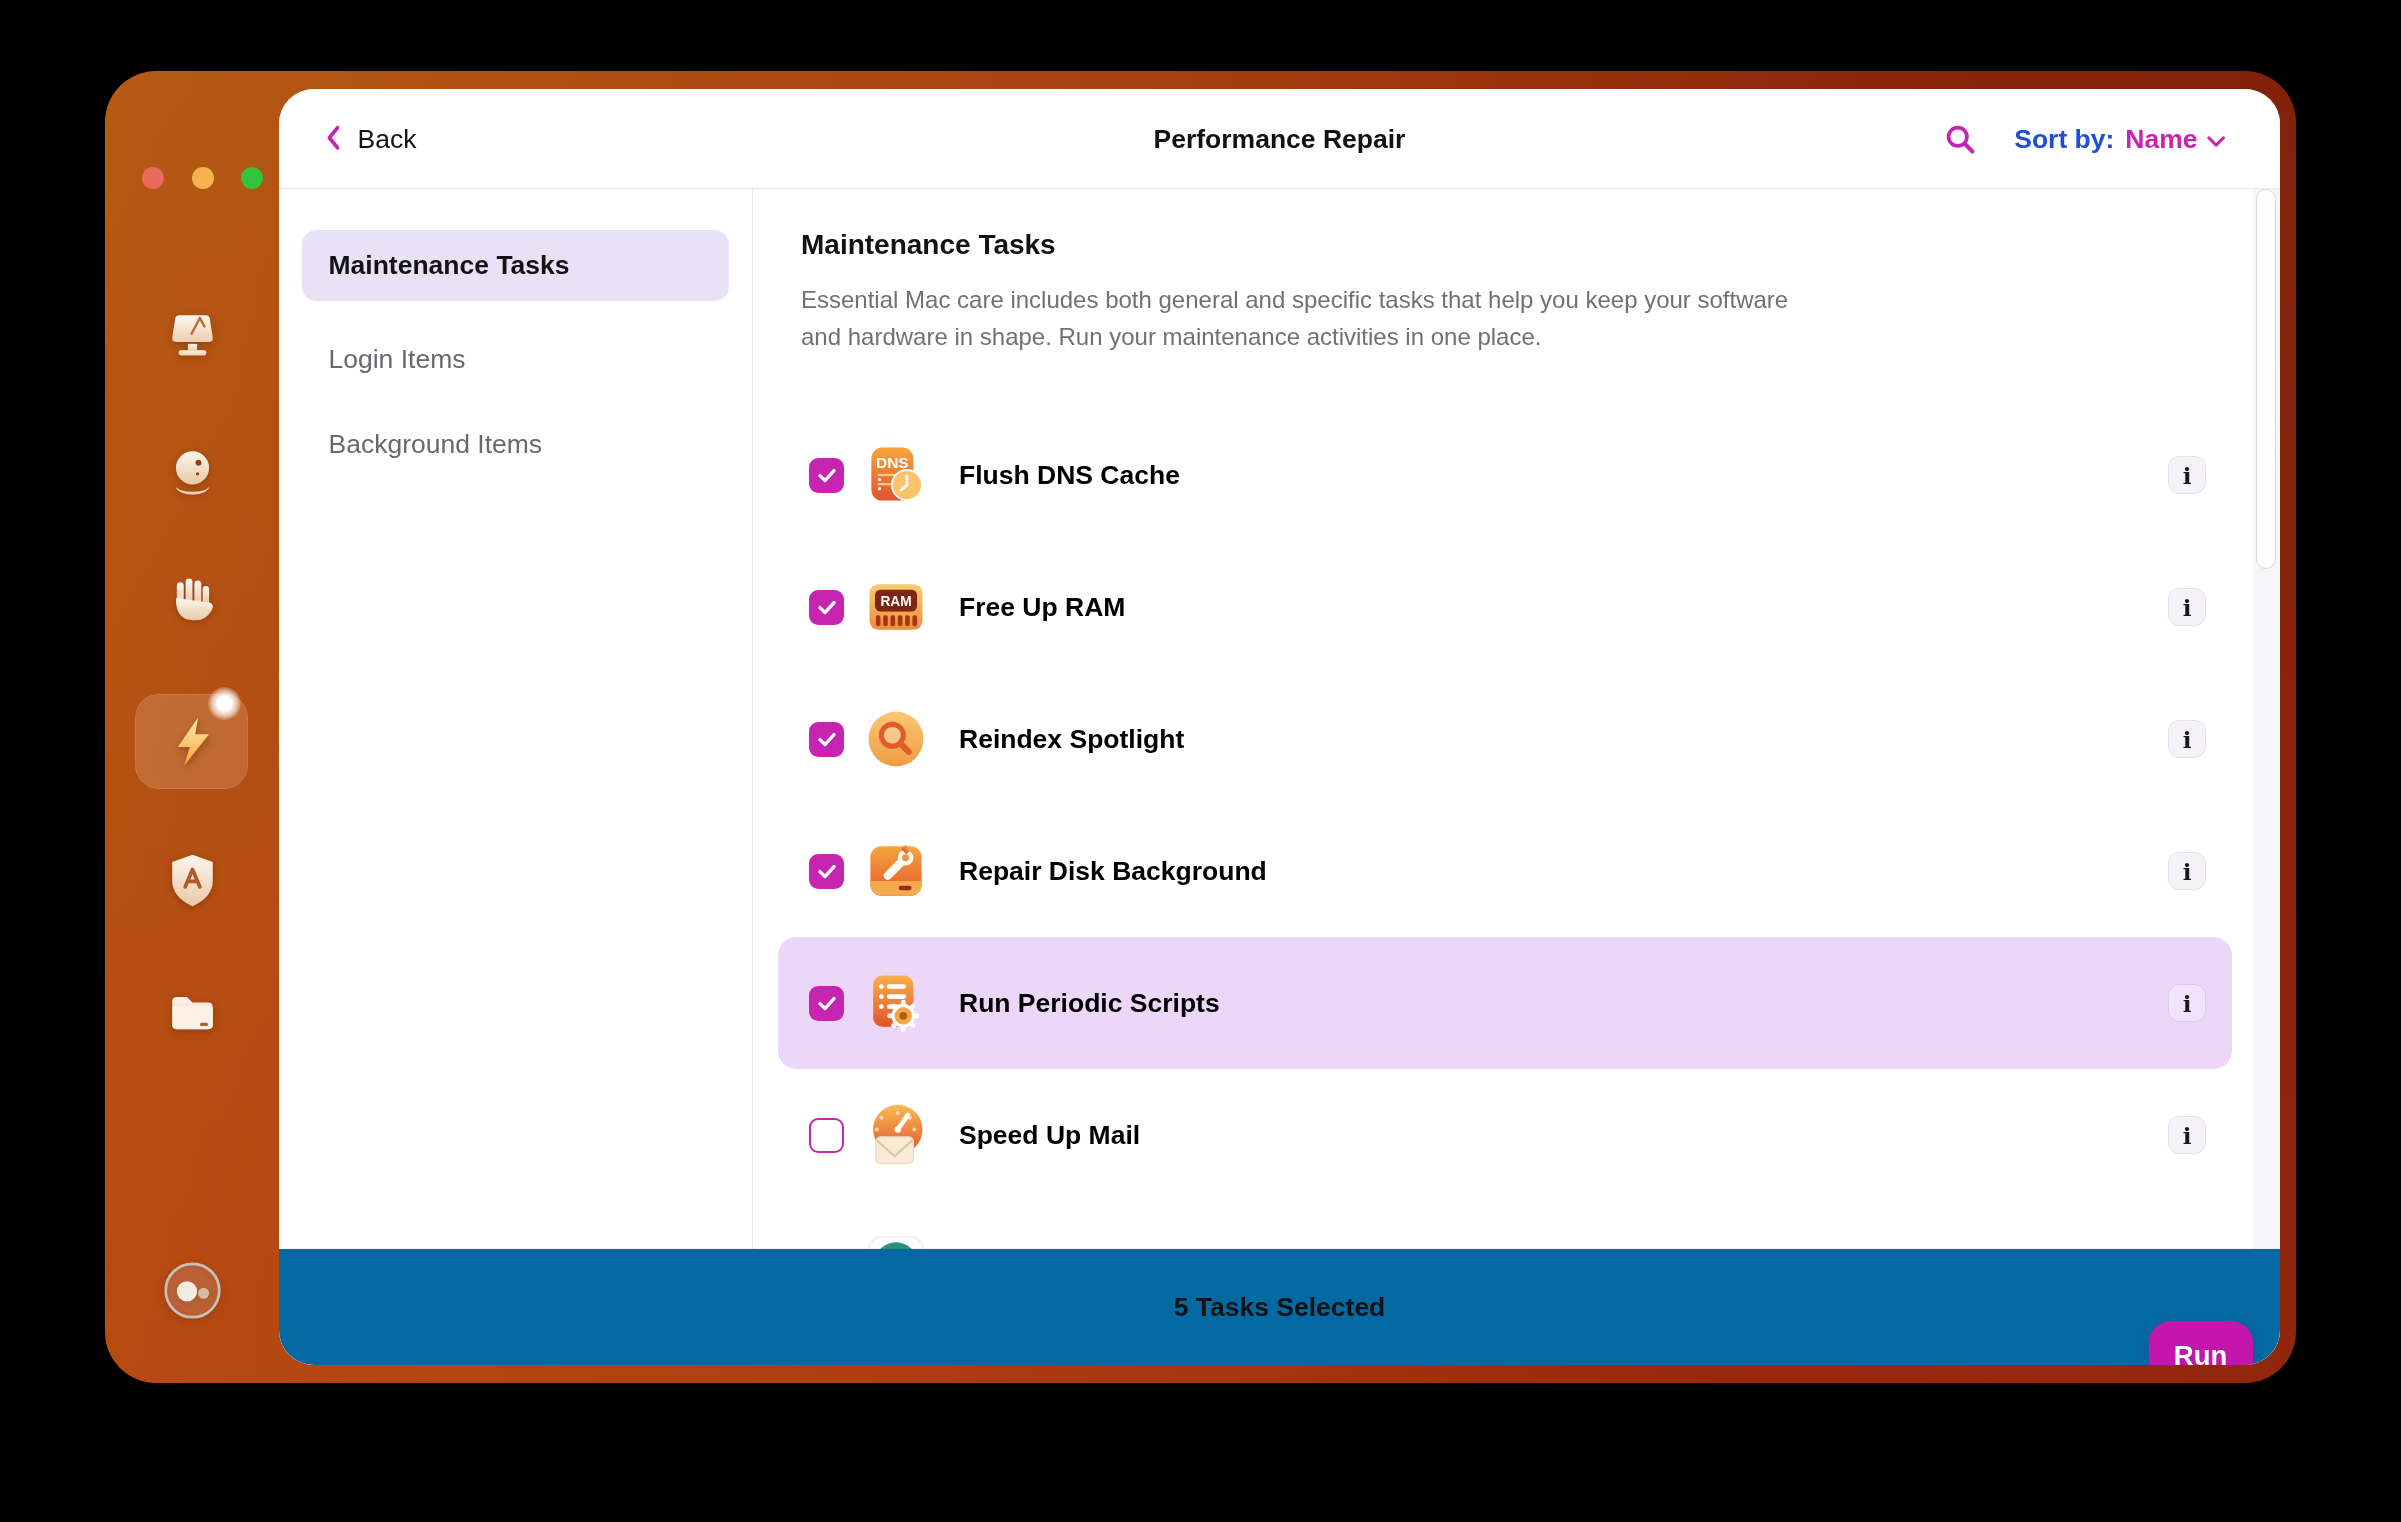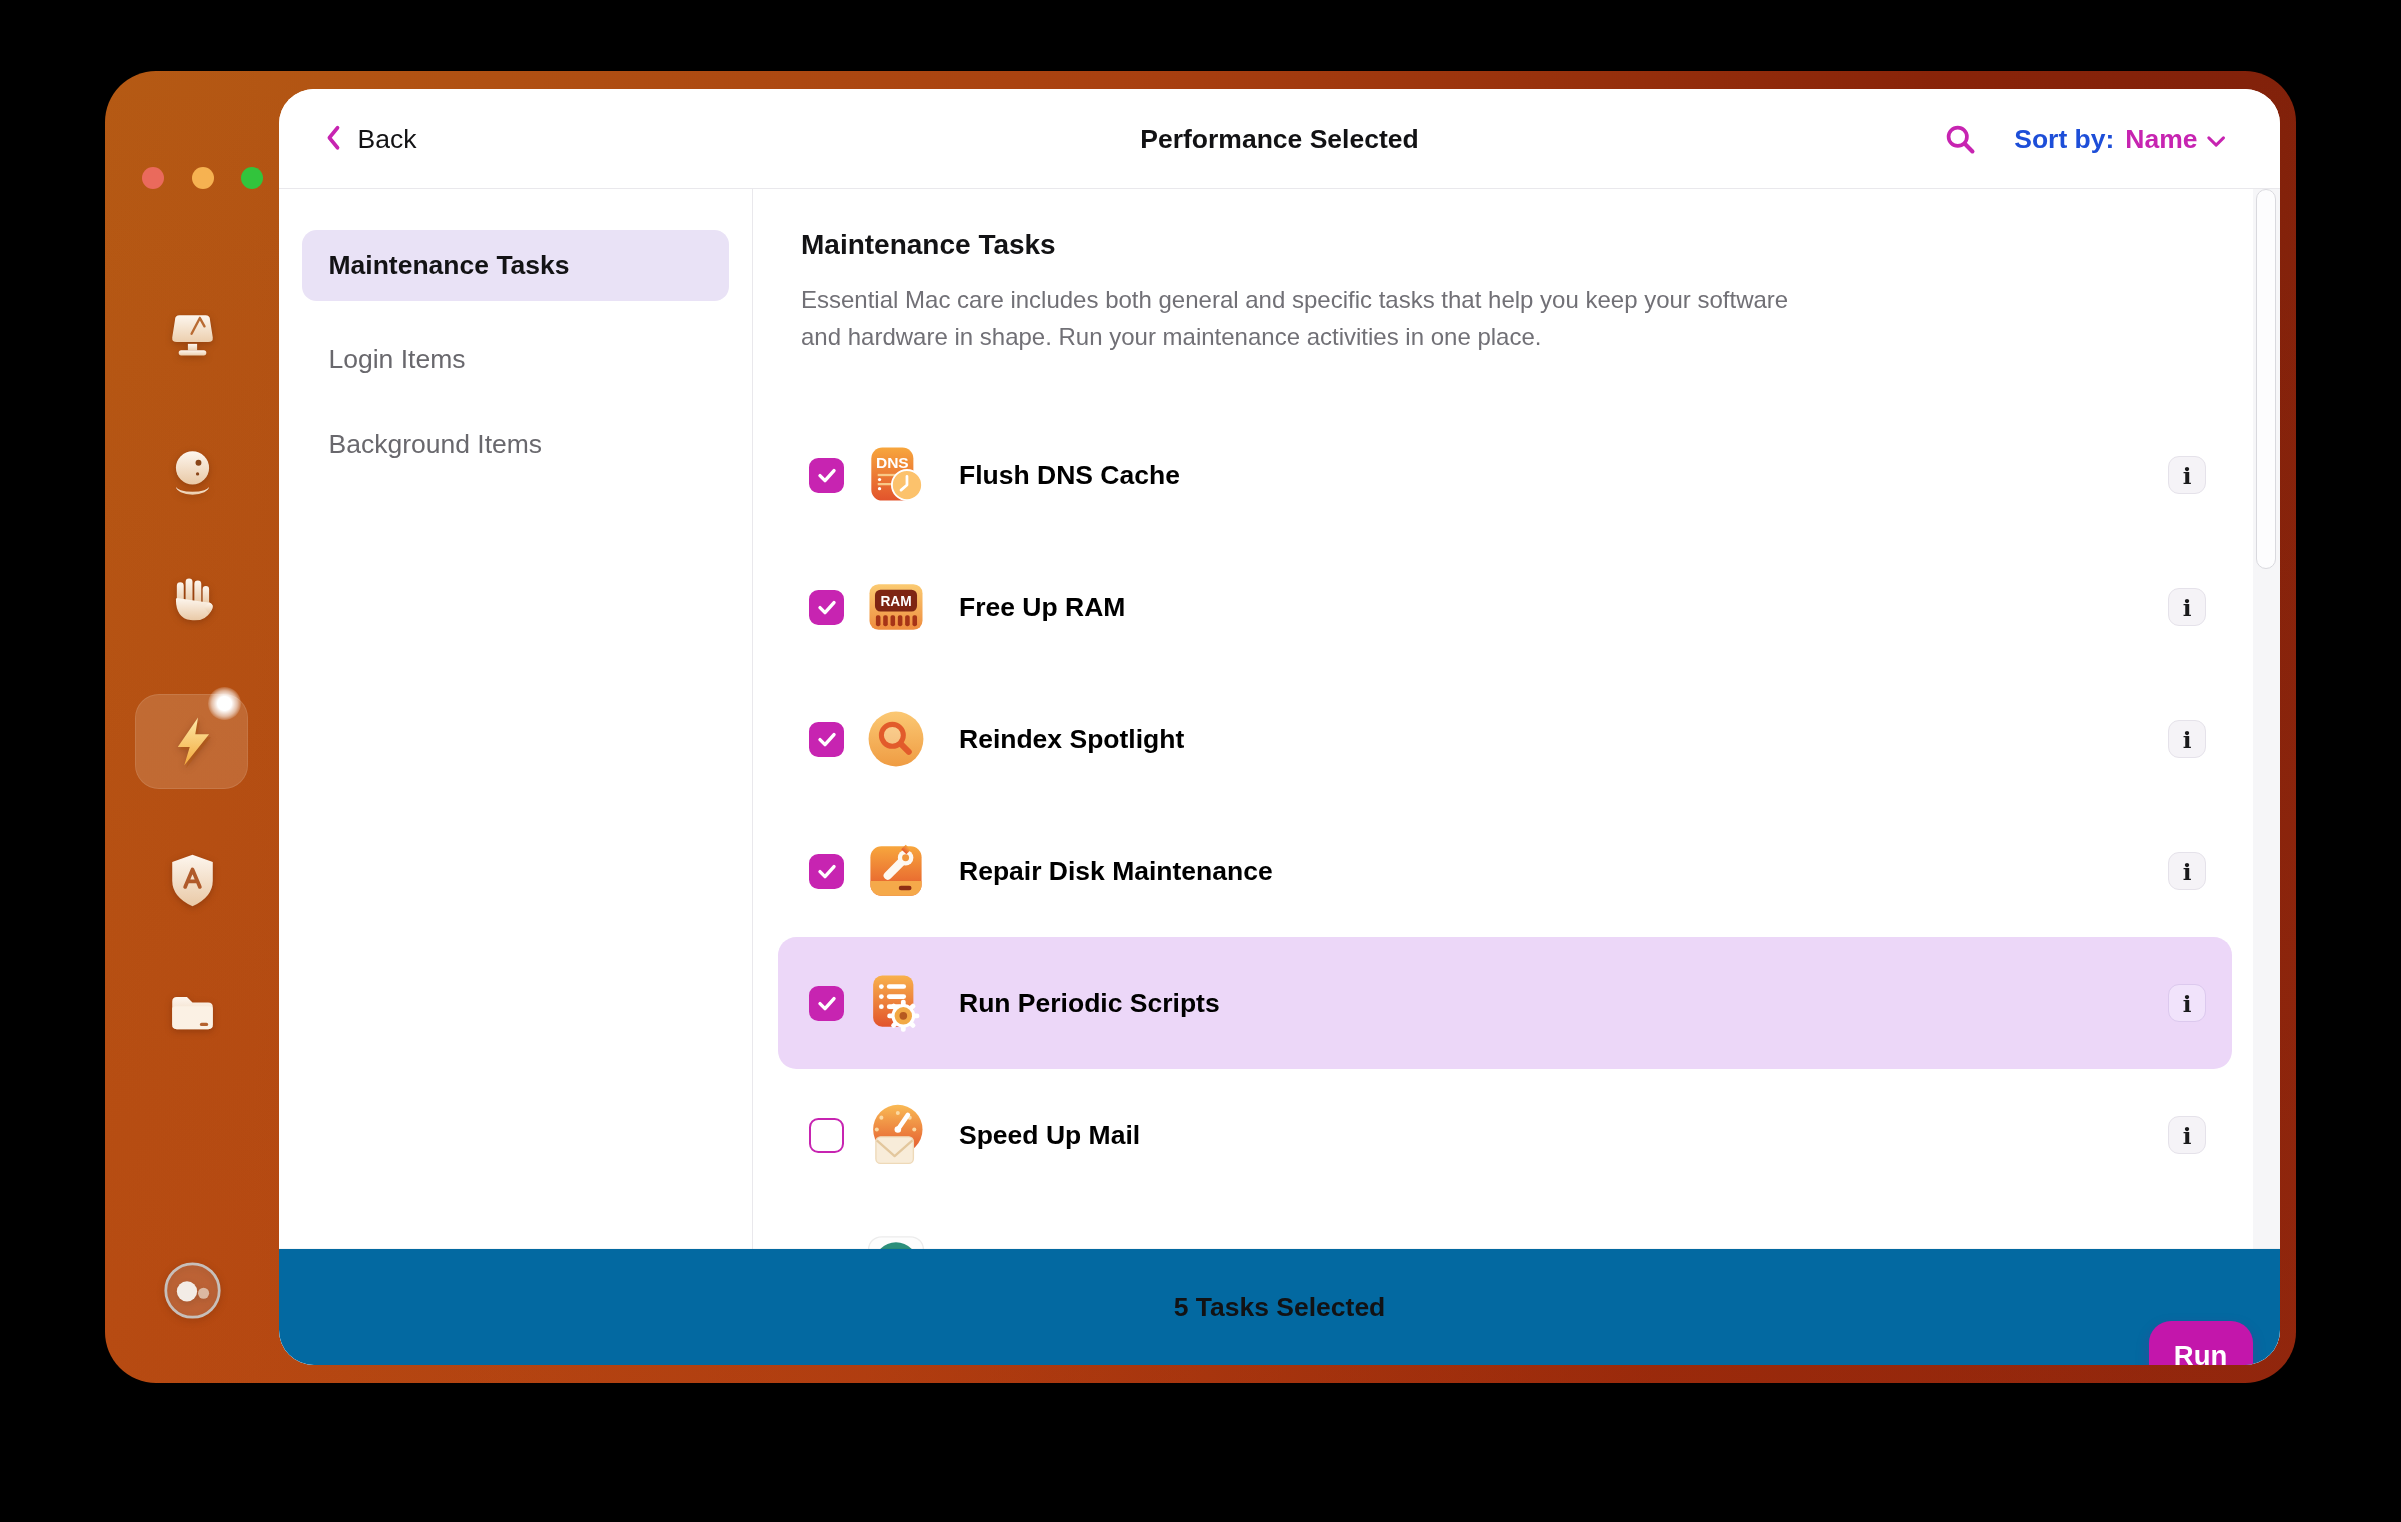--- a/index.html
+++ b/index.html
@@ -199,21 +199,21 @@
 
       <div class="topbar">
         <div class="back-btn">
           <span>
             <svg width="20" height="27.5" viewBox="0 0 22 30">
                 <path d="M16 4 L7 15 L16 26" fill="none" stroke="#c724b1" stroke-width="4" stroke-linecap="round" stroke-linejoin="round"></path>
               </svg>
           </span>
           <span class="lbl">Back</span>
         </div>
-        <div class="win-title">Performance Selected</div>
+        <div class="win-title">Performance Repair</div>
         <div class="search-btn">
           <svg width="33" height="33" viewBox="0 0 36 36">
               <circle cx="15" cy="15" r="10" fill="none" stroke="#c724b1" stroke-width="4"></circle>
               <line x1="23" y1="23" x2="31" y2="31" stroke="#c724b1" stroke-width="4.5" stroke-linecap="round"></line>
             </svg>
         </div>
         <div class="sortby">
           <span class="sb-label">Sort by:</span>
           <span class="sb-value">
             <span>Name</span>
@@ -331,21 +331,21 @@
                   </defs>
 <rect x="7" y="8" width="56" height="54" rx="12" fill="url(#gdisk)"></rect>
 <path d="M7 46 h56 v4 a12 12 0 0 1 -12 12 h-32 a12 12 0 0 1 -12 -12 z" fill="#f5a94a"></path>
 <rect x="38" y="51" width="14" height="5" rx="2.5" fill="#8e2d14"></rect>
 <line x1="26" y1="40" x2="43" y2="23" stroke="#fdf8f1" stroke-width="9" stroke-linecap="round"></line>
 <circle cx="45.5" cy="20.5" r="8.5" fill="#fdf8f1"></circle>
 <circle cx="45.5" cy="20.5" r="3.8" fill="#f0953b"></circle>
 <rect x="42" y="8" width="8" height="7" fill="url(#gdisk)" transform="rotate(45 46 11.5)"></rect>
                 </svg>
               </span>
-    <span class="task-label">Repair Disk Maintenance</span>
+    <span class="task-label">Repair Disk Background</span>
     <span class="info-btn">i</span>
   </div>
             <div class="task-row checked highlighted">
     <span class="checkbox">
       <svg viewBox="0 0 24 24" width="24" height="24">
                   <path d="M5 12.6 L10 17.6 L19 7.6" fill="none" stroke="#fff" stroke-width="3.4" stroke-linecap="round" stroke-linejoin="round"></path>
                 </svg>
     </span>
     <span class="task-icon">
                 <svg viewBox="0 0 70 70">

